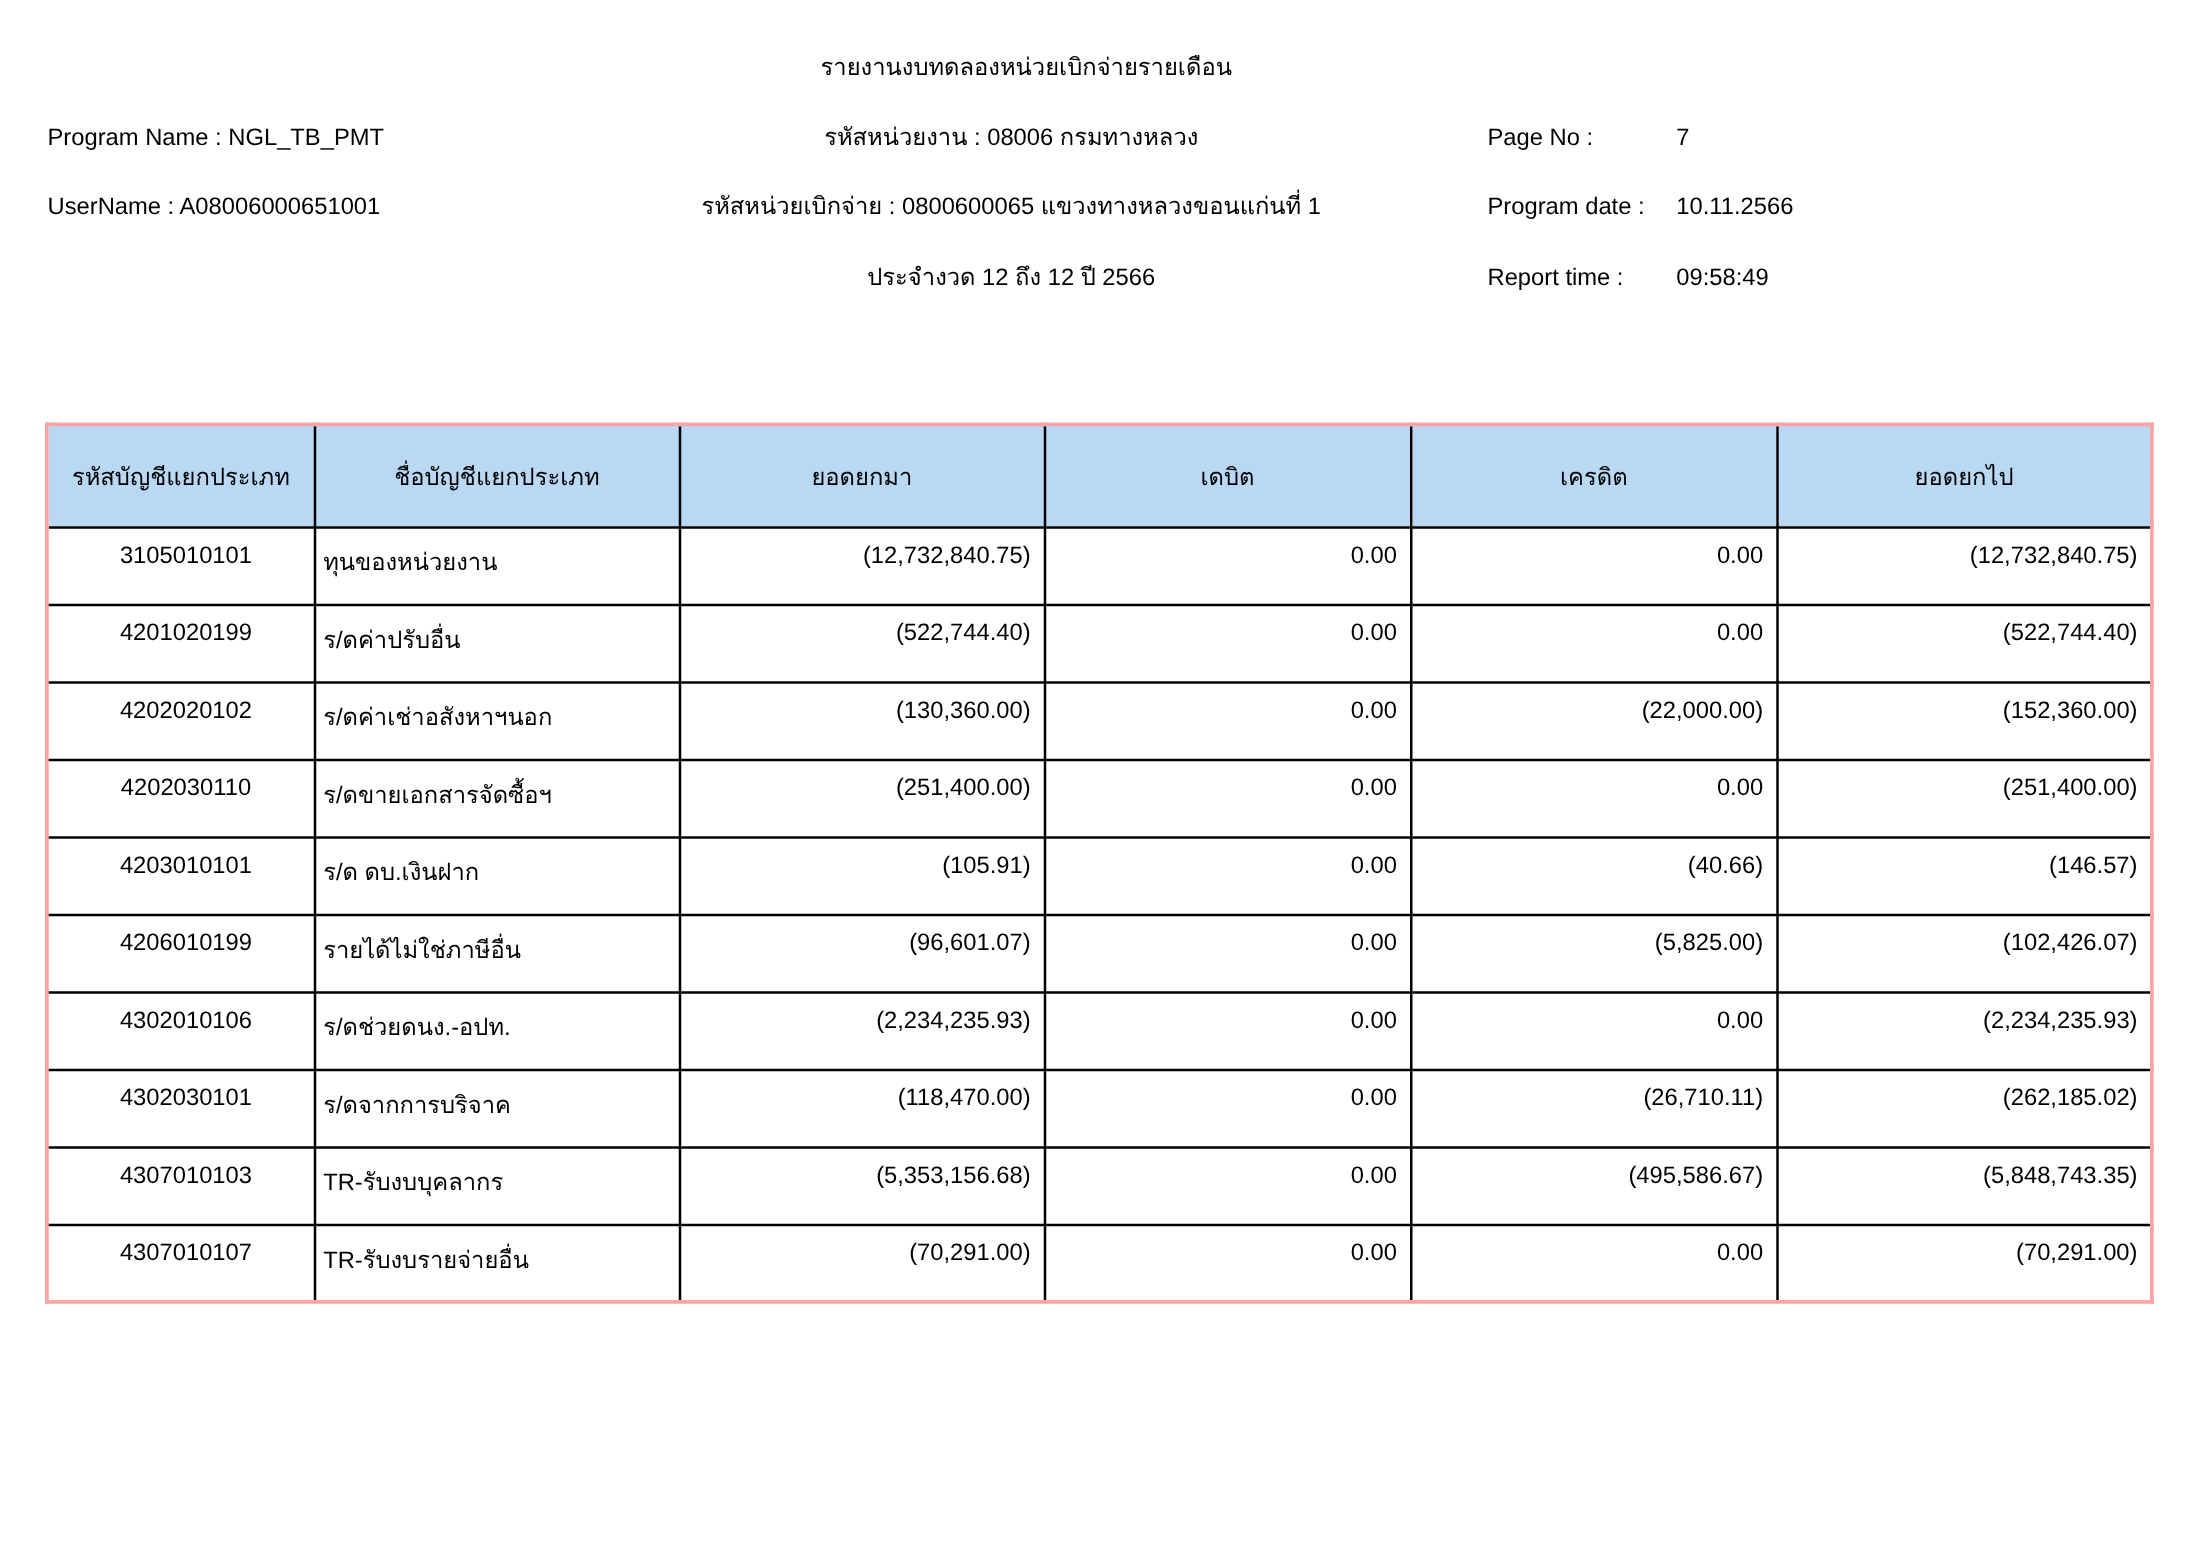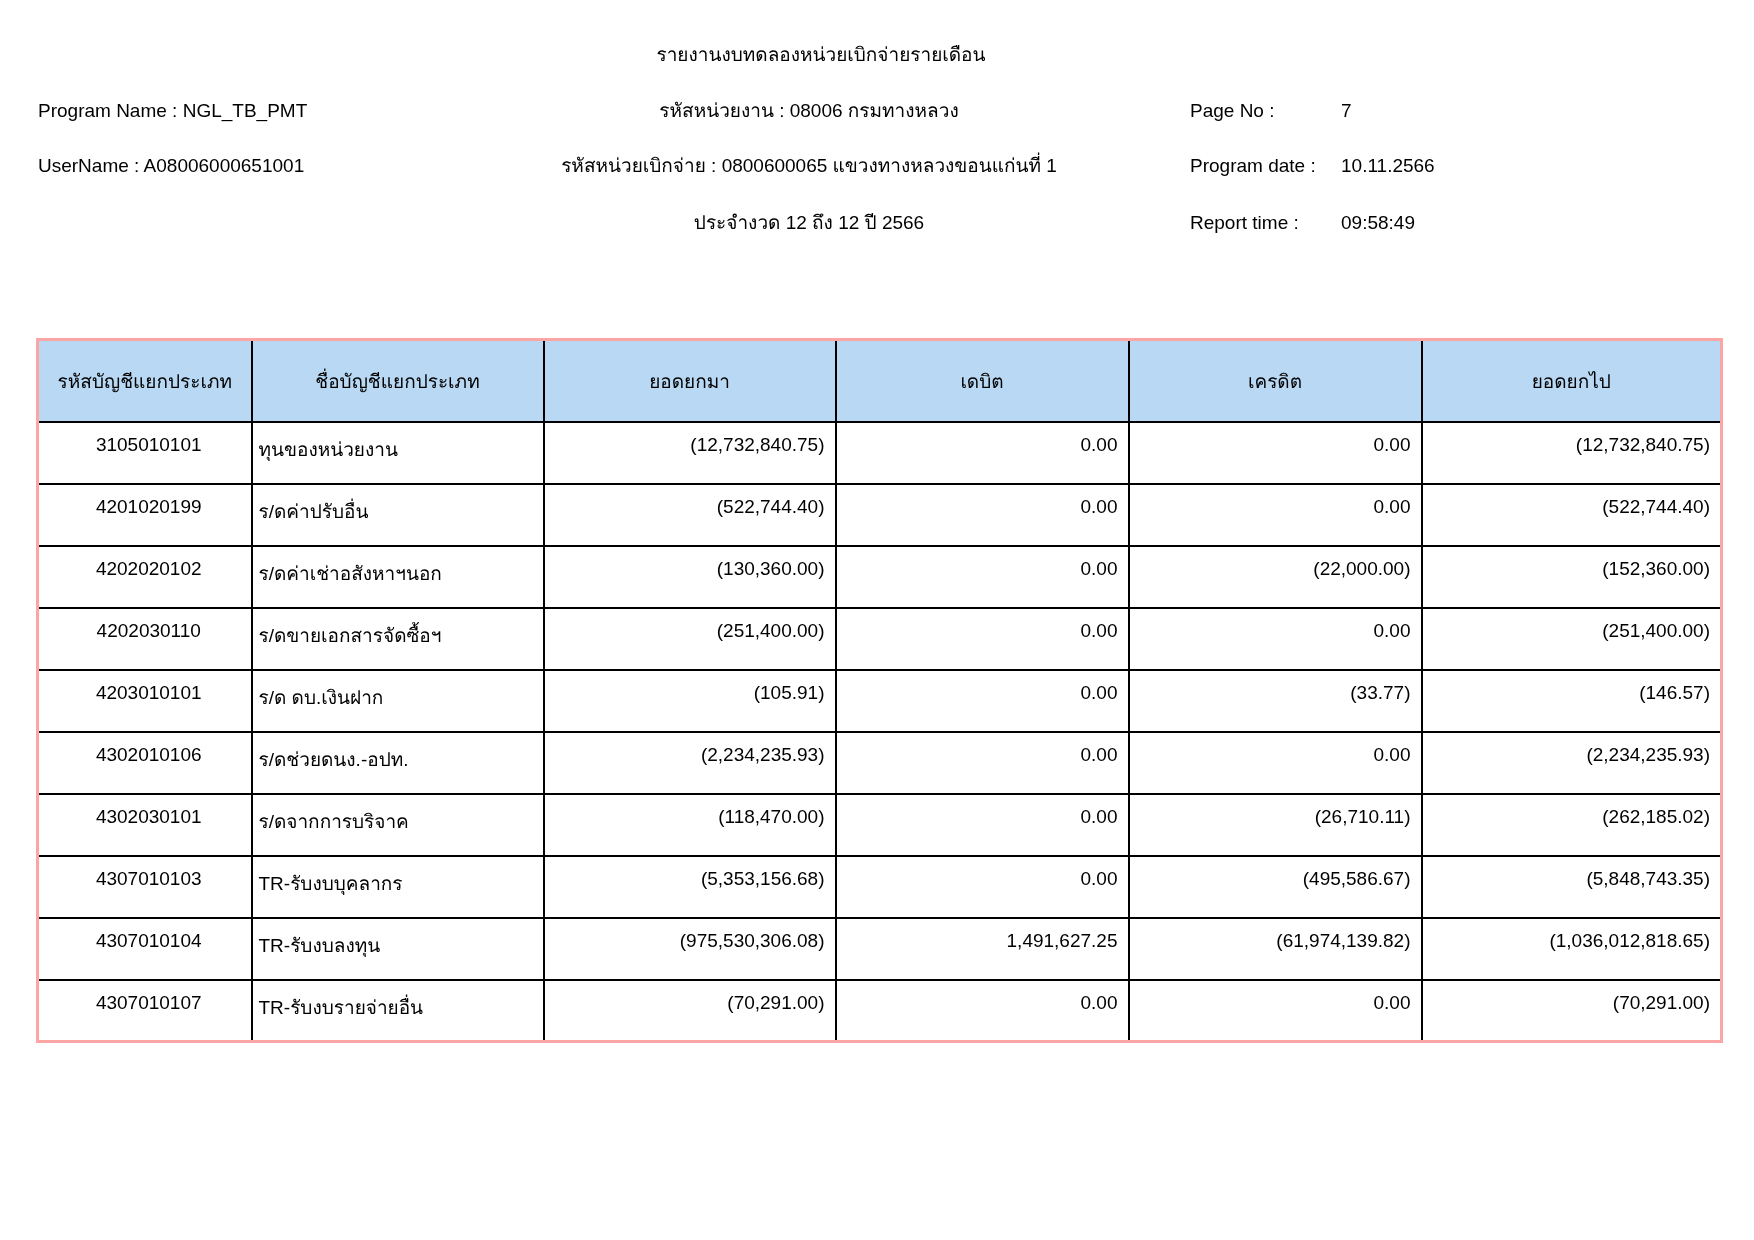--- a/index.html
+++ b/index.html
@@ -147,22 +147,30 @@
           <td class="num">(251,400.00)</td>
           <td class="num">0.00</td>
           <td class="num">0.00</td>
           <td class="num">(251,400.00)</td>
         </tr>
         <tr>
           <td class="code">4203010101</td>
           <td class="name">ร/ด ดบ.เงินฝาก</td>
           <td class="num">(105.91)</td>
           <td class="num">0.00</td>
-          <td class="num">(33.77)</td>
+          <td class="num">(40.66)</td>
           <td class="num">(146.57)</td>
+        </tr>
+        <tr>
+          <td class="code">4206010199</td>
+          <td class="name">รายได้ไม่ใช่ภาษีอื่น</td>
+          <td class="num">(96,601.07)</td>
+          <td class="num">0.00</td>
+          <td class="num">(5,825.00)</td>
+          <td class="num">(102,426.07)</td>
         </tr>
         <tr>
           <td class="code">4302010106</td>
           <td class="name">ร/ดช่วยดนง.-อปท.</td>
           <td class="num">(2,234,235.93)</td>
           <td class="num">0.00</td>
           <td class="num">0.00</td>
           <td class="num">(2,234,235.93)</td>
         </tr>
         <tr>
@@ -175,28 +183,20 @@
         </tr>
         <tr>
           <td class="code">4307010103</td>
           <td class="name">TR-รับงบบุคลากร</td>
           <td class="num">(5,353,156.68)</td>
           <td class="num">0.00</td>
           <td class="num">(495,586.67)</td>
           <td class="num">(5,848,743.35)</td>
         </tr>
         <tr>
-          <td class="code">4307010104</td>
-          <td class="name">TR-รับงบลงทุน</td>
-          <td class="num">(975,530,306.08)</td>
-          <td class="num">1,491,627.25</td>
-          <td class="num">(61,974,139.82)</td>
-          <td class="num">(1,036,012,818.65)</td>
-        </tr>
-        <tr>
           <td class="code">4307010107</td>
           <td class="name">TR-รับงบรายจ่ายอื่น</td>
           <td class="num">(70,291.00)</td>
           <td class="num">0.00</td>
           <td class="num">0.00</td>
           <td class="num">(70,291.00)</td>
         </tr>
       </tbody>
   </table>
 </div>

